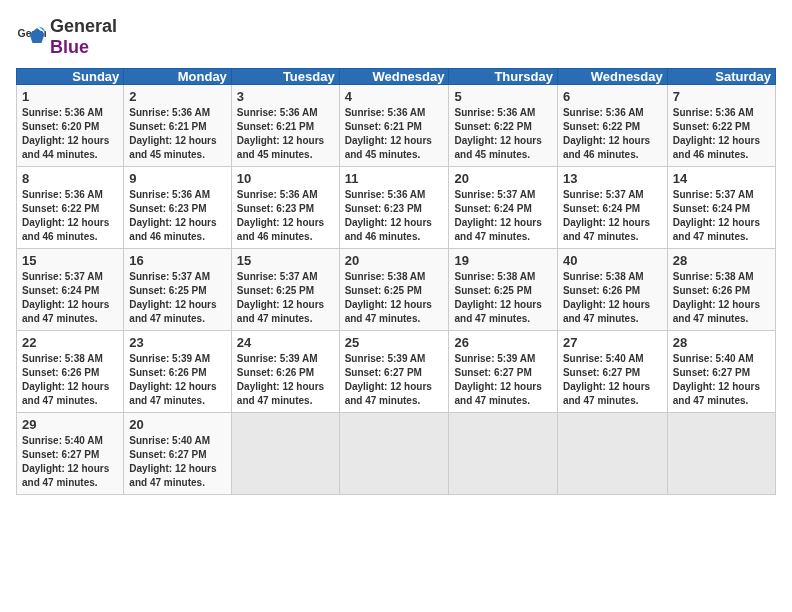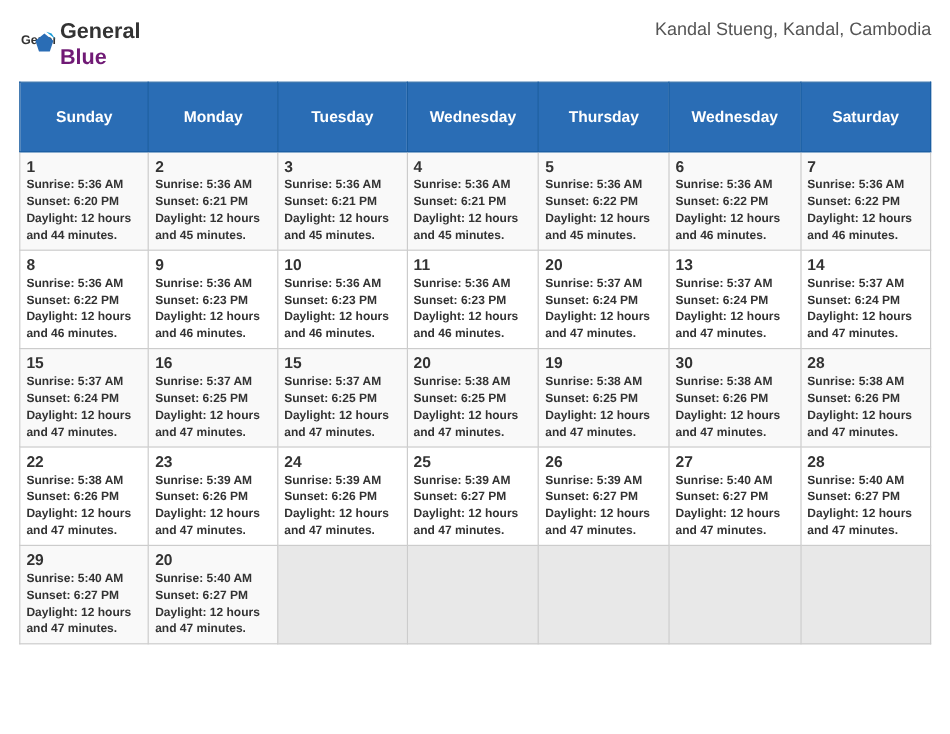--- a/index.html
+++ b/index.html
@@ -38,22 +38,22 @@
       color: #555;
     }
     .calendar {
       width: 100%;
       border-collapse: collapse;
       font-size: 11px;
     }
     .calendar thead tr th {
       background-color: #2a6db5;
       color: #fff;
-      padding: 21px 4px;
-      text-align: center;
+      padding: 0 4px;
+      text-align: right;
       font-size: 13px;
       font-weight: bold;
       border: 1px solid #1a5da0;
     }
     .calendar tbody tr td {
       border: 1px solid #ccc;
       vertical-align: top;
       padding: 4px 5px;
       width: 113px;
       min-height: 80px;
@@ -88,21 +88,20 @@
       <text x="2" y="20" font-size="14" font-weight="bold" fill="#333">General</text>
       <polygon points="28,8 38,16 34,28 22,28 18,16" fill="#2a6db5"></polygon>
       <polygon points="30,6 40,14 36,8" fill="#1a9cd8"></polygon>
     </svg>
     <div>
       <span style="font-size:18px;font-weight:bold;color:#333;">General</span><br>
       <span style="font-size:18px;font-weight:bold;color:#701a75;">Blue</span>
     </div>
   </div>
   <div class="title-block">
-    <div class="location-title">Kandal Stueng, Kandal, Cambodia</div>
   </div>
 </div>
 
 <table class="calendar">
   <thead>
     <tr>
     <th>Sunday</th>
         <th>Monday</th>
         <th>Tuesday</th>
         <th>Wednesday</th>
@@ -263,21 +262,21 @@
       </td>
         <td>
         <span class="day-number">19</span>
         <div class="day-info">
           Sunrise: 5:38 AM<br>
           Sunset: 6:25 PM<br>
           Daylight: 12 hours and 47 minutes.
         </div>
       </td>
         <td>
-        <span class="day-number">30</span>
+        <span class="day-number">40</span>
         <div class="day-info">
           Sunrise: 5:38 AM<br>
           Sunset: 6:26 PM<br>
           Daylight: 12 hours and 47 minutes.
         </div>
       </td>
         <td>
         <span class="day-number">28</span>
         <div class="day-info">
           Sunrise: 5:38 AM<br>

